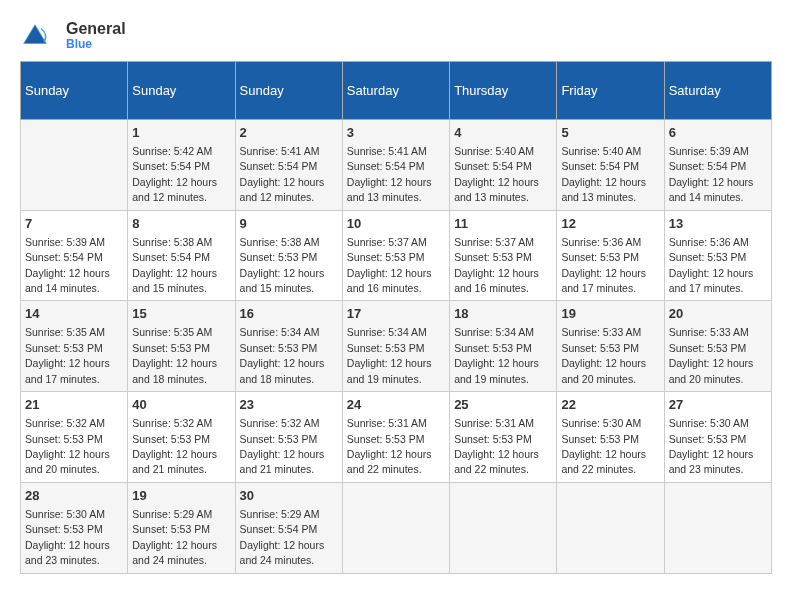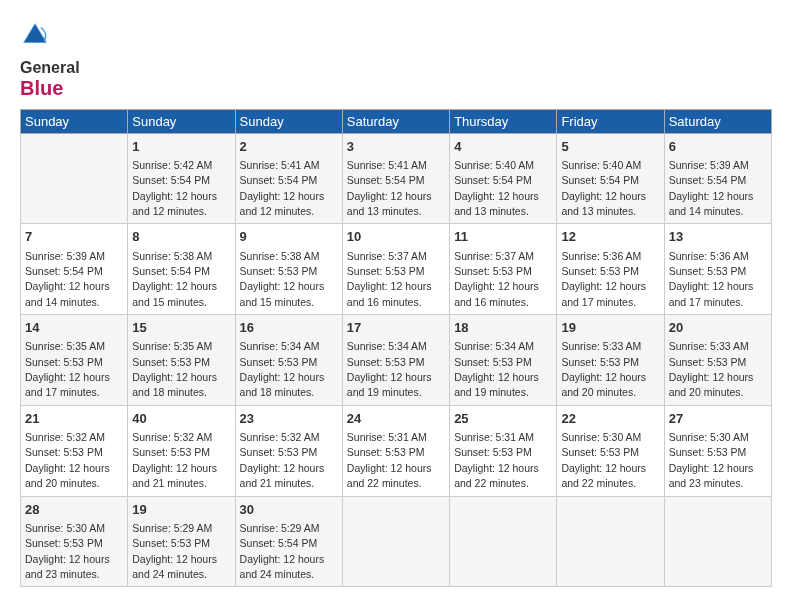--- a/index.html
+++ b/index.html
@@ -11,38 +11,37 @@
       padding: 20px;
     }
     .header {
       display: flex;
       justify-content: space-between;
       align-items: flex-start;
       margin-bottom: 10px;
     }
     .logo {
       display: flex;
-      align-items: flex-start;
-      gap: 9px;
-      flex-direction: column;
+      align-items: flex-end;
+      gap: 16px;
     }
     .logo-text {
       display: flex;
       flex-direction: column;
       line-height: 1.1;
     }
     .logo-general {
       font-size: 16px;
       font-weight: bold;
       color: #333;
     }
     .logo-blue {
-      font-size: 20px;
-      font-weight: bold;
-      color: #be185d;
+      font-size: 12px;
+      font-weight: bold;
+      color: #3b82f6;
     }
     .logo-icon {
       width: 30px;
       height: 30px;
     }
     .title-block {
       text-align: right;
     }
     .main-title {
       font-size: 36px;
@@ -56,21 +55,21 @@
     table {
       width: 100%;
       border-collapse: collapse;
       font-size: 11px;
     }
     thead tr {
       background-color: #1a5ea8;
       color: #fff;
     }
     thead th {
-      padding: 4px 4px;
+      padding: 21px 4px;
       text-align: left;
       font-size: 13px;
       font-weight: normal;
       border: 1px solid #aaa;
     }
     tbody tr {
       vertical-align: top;
     }
     tbody tr:nth-child(odd) {
       background-color: #f5f5f5;

